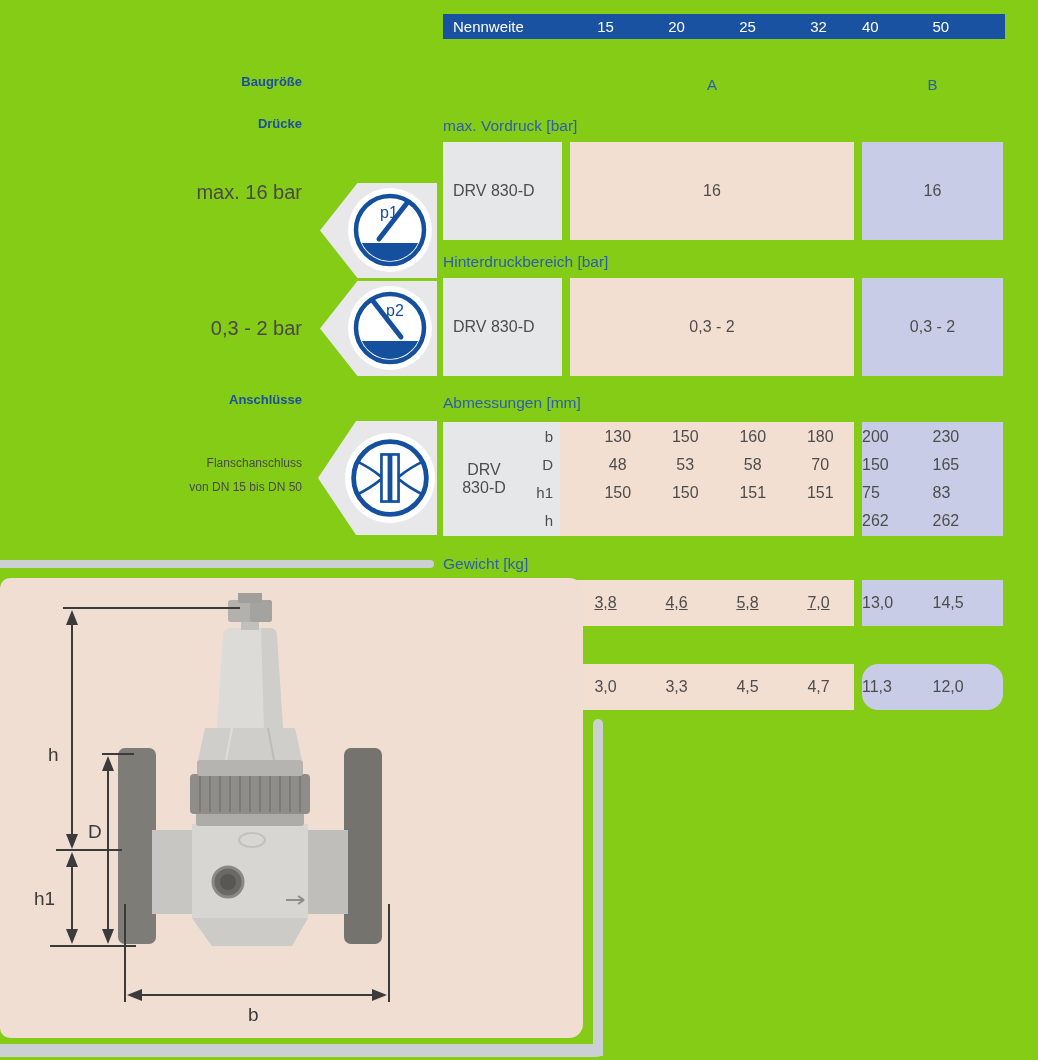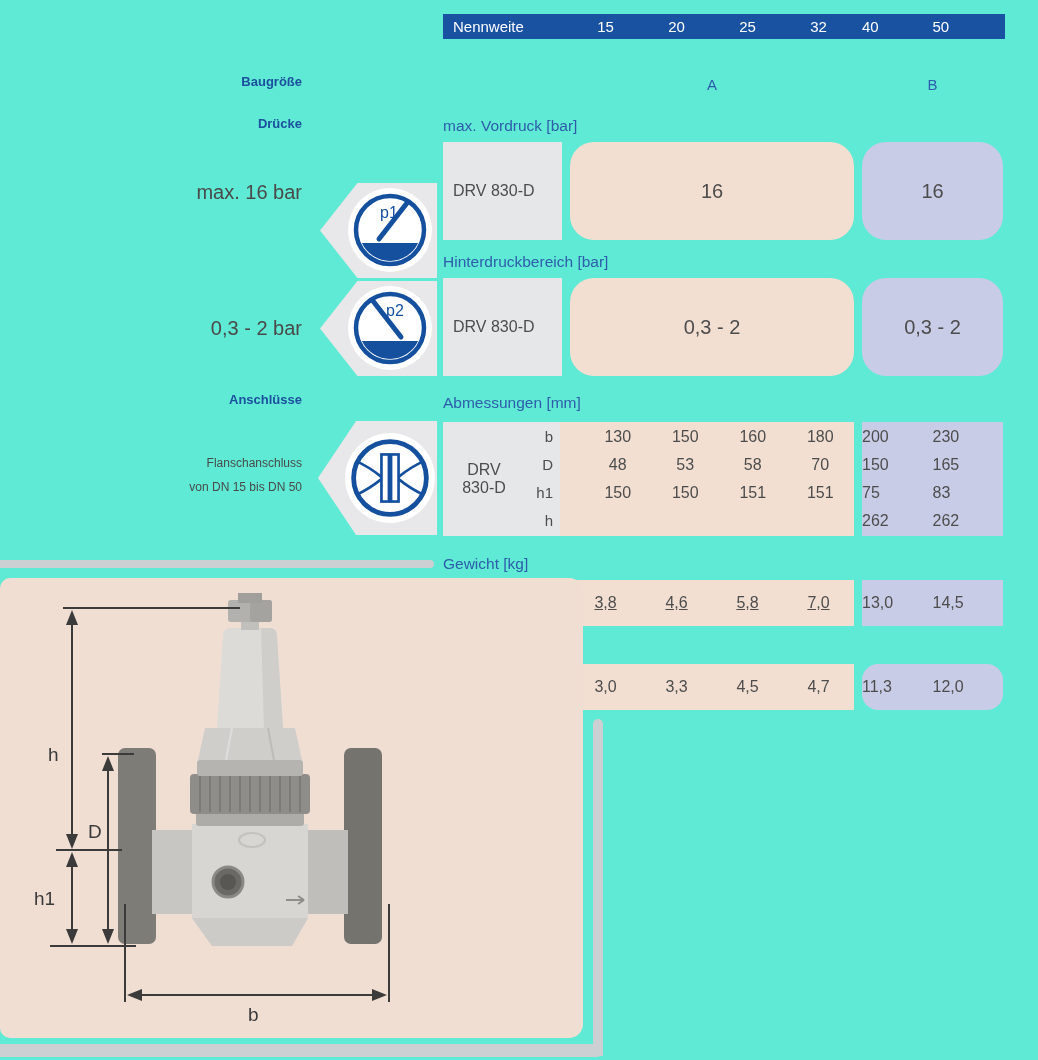--- a/index.html
+++ b/index.html
@@ -3,41 +3,41 @@
 <meta charset="utf-8">
 <style>
   :root{
     --header_blue:#1a52a2; --section_blue:#2e5dab; --heading_blue:#1c4f9e;
     --cell_peach:#f2dfd2; --cell_lavender:#c9cce6; --cell_gray:#e5e7e9;
     --photo_bg:#f1ded3; --bar_gray:#cdd0d3; --icon_gray:#e8e8ea;
     --text_gray:#4d4d4d; --dim_line:#3b3b3b; --icon_blue:#15509f;
   }
   html,body{margin:0;padding:0;background:#fff;}
   body{font-family:"Liberation Sans",sans-serif;}
-  .page{position:relative;width:1038px;height:1060px;background:#5eead4;overflow:hidden;}
+  .page{position:relative;width:1038px;height:1060px;background:#84cc16;overflow:hidden;}
   .abs{position:absolute;}
   
   .hdr{left:443px;top:14px;width:562px;height:25px;background:var(--header_blue);
        display:flex;align-items:center;color:#fff;font-size:15px;}
   .hdr-label{width:127px;padding-left:10px;box-sizing:border-box;}
   .w71{width:71px;text-align:center;} .w70{width:70.5px;text-align:left;} .sp8{width:8px;}
   
   .leftcol{left:40px;width:262px;text-align:right;}
   .heading{font-weight:bold;font-size:13px;color:var(--heading_blue);}
   .side-label{font-size:20px;color:#4a4a4a;}
   .side-label2{font-size:12px;color:#4a4a4a;line-height:24px;}
   .sec-title{left:443px;font-size:15.5px;color:var(--section_blue);}
   .ab{font-size:15px;color:var(--section_blue);text-align:center;}
   
   .graybox{background:var(--cell_gray);color:var(--text_gray);font-size:16px;}
   .peach{background:var(--cell_peach);} .lav{background:var(--cell_lavender);}
   .vcenter{display:flex;align-items:center;}
   .cells{display:flex;color:var(--text_gray);font-size:16px;}
   .single-val{display:flex;align-items:center;justify-content:center;
-              color:var(--text_gray);font-size:20px;border-radius:24px;}
+              color:var(--text_gray);font-size:16px;}
   .abm-row{display:flex;height:28px;line-height:28px;}
   .dims-col div{height:28px;line-height:28px;text-align:right;padding-right:7px;
                 font-size:15px;color:var(--text_gray);}
   
   .plate{background:var(--icon_gray);
          clip-path:polygon(0 50%,32% 0,100% 0,100% 100%,32% 100%);}
   
   .bar{background:var(--bar_gray);}
   .photo{background:var(--photo_bg);border-radius:10px 14px 14px 10px;}
 </style>

